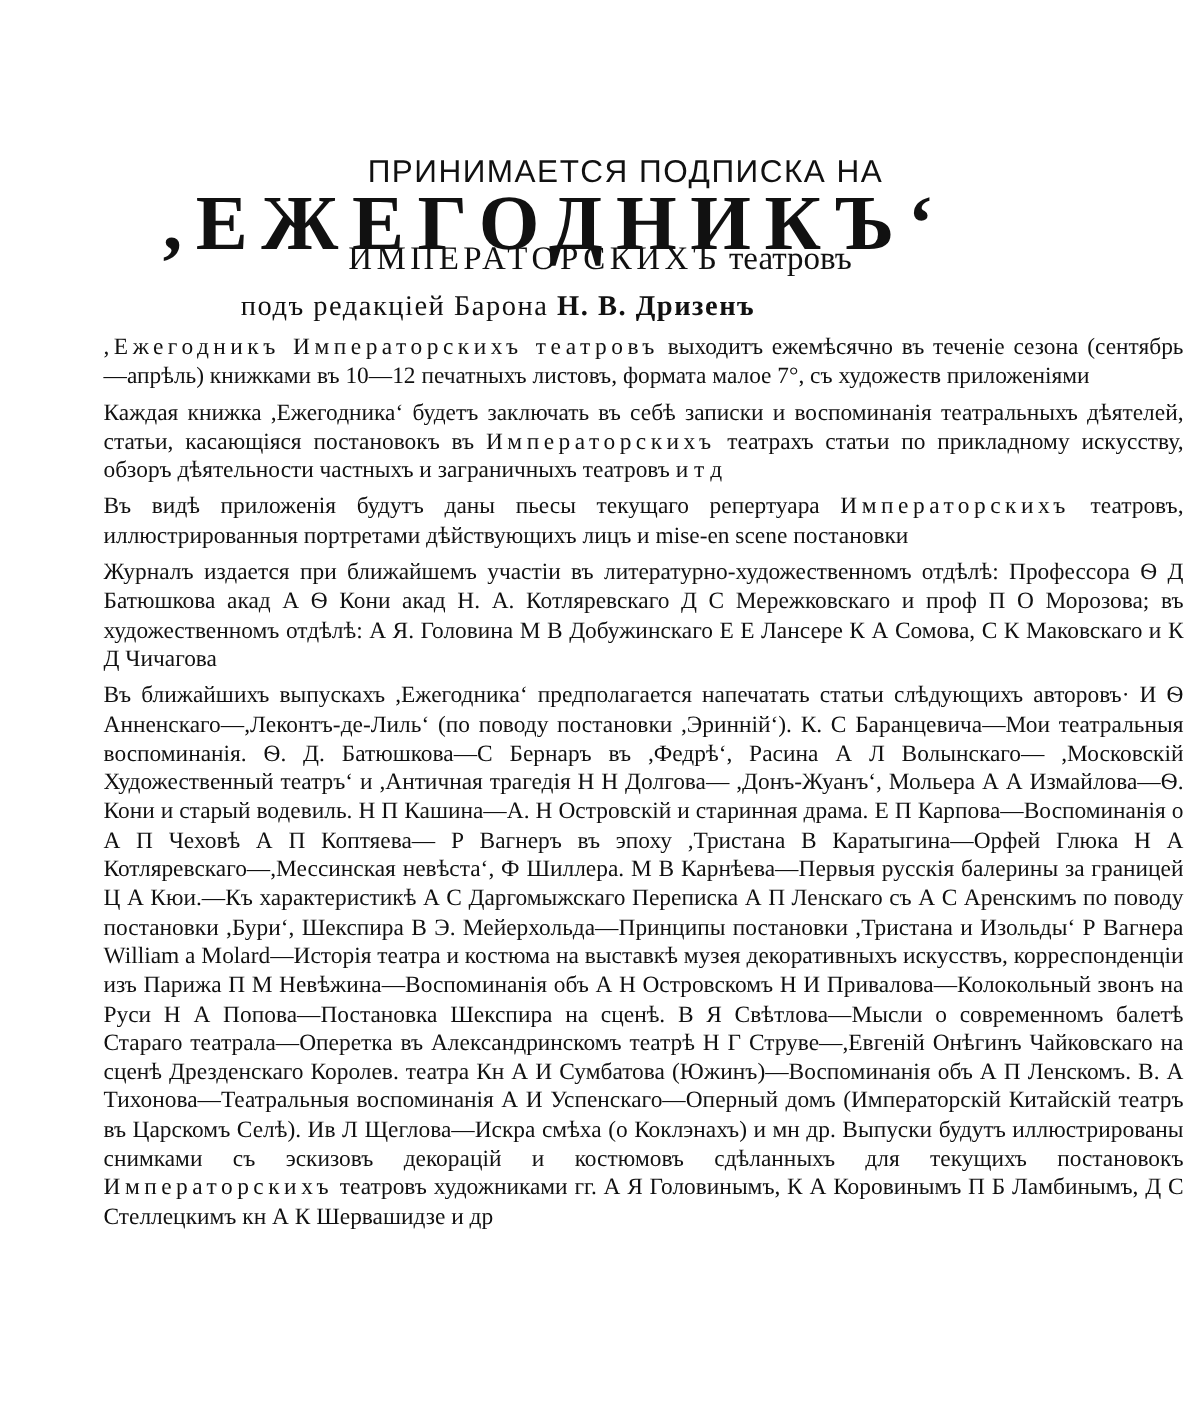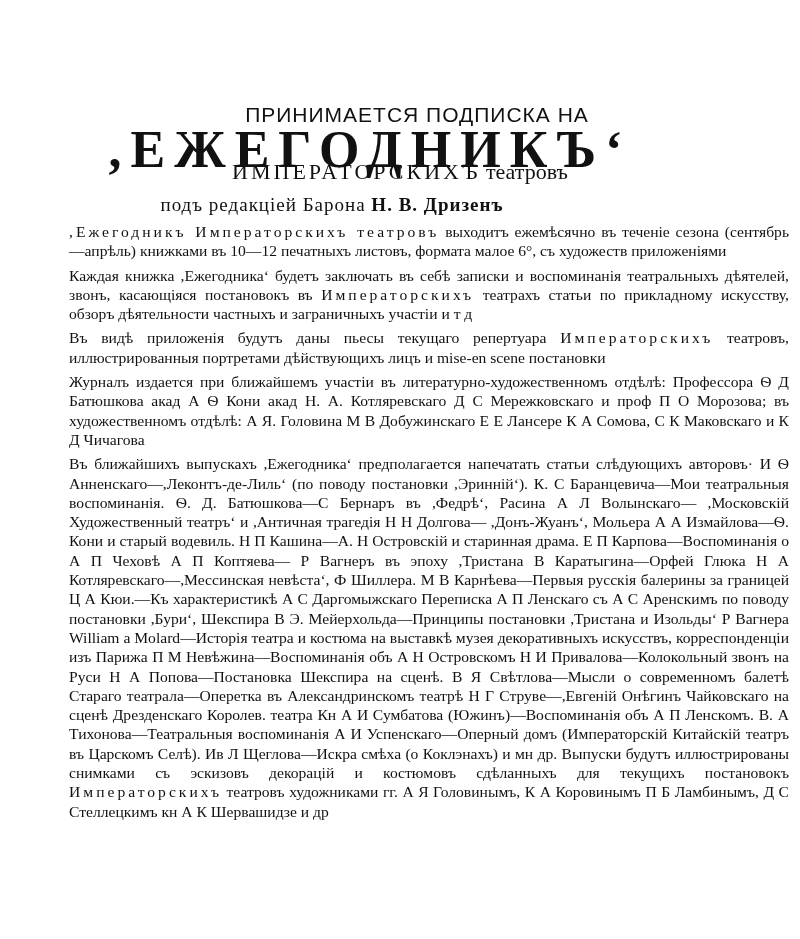--- a/index.html
+++ b/index.html
@@ -25,18 +25,18 @@
     <span class="caps">ИМПЕРАТОРСКИХЪ</span>
     <span>театровъ</span>
   </div>
   <div class="h-editor">
     <span>подъ редакцiей Барона</span>
     <b>Н. В. Дризенъ</b>
   </div>
 </div>
 
 <div class="body">
-  <p class="para"><span class="sp">,Ежегодникъ Императорскихъ театровъ</span><span> выходитъ ежемѣсячно въ теченiе сезона (сентябрь—апрѣль) книжками въ 10—12 печатныхъ листовъ, формата малое 6°, съ художеств приложенiями</span></p>
-  <p class="para"><span>Каждая книжка ,Ежегодника‘ будетъ заключать въ себѣ записки и воспоминанiя театральныхъ дѣятелей, звонъ, касающiяся постановокъ въ </span><span class="sp">Императорскихъ</span><span> театрахъ статьи по прикладному искусству, обзоръ дѣятельности частныхъ и заграничныхъ участiи и т д</span></p>
+  <p class="para"><span class="sp">,Ежегодникъ Императорскихъ театровъ</span><span> выходитъ ежемѣсячно въ теченiе сезона (сентябрь—апрѣль) книжками въ 10—12 печатныхъ листовъ, формата малое 7°, съ художеств приложенiями</span></p>
+  <p class="para"><span>Каждая книжка ,Ежегодника‘ будетъ заключать въ себѣ записки и воспоминанiя театральныхъ дѣятелей, статьи, касающiяся постановокъ въ </span><span class="sp">Императорскихъ</span><span> театрахъ статьи по прикладному искусству, обзоръ дѣятельности частныхъ и заграничныхъ театровъ и т д</span></p>
   <p class="para"><span>Въ видѣ приложенiя будутъ даны пьесы текущаго репертуара </span><span class="sp">Императорскихъ</span><span> театровъ, иллюстрированныя портретами дѣйствующихъ лицъ и mise-en scene постановки</span></p>
   <p class="para"><span>Журналъ издается при ближайшемъ участiи въ литературно-художественномъ отдѣлѣ: Профессора Ѳ Д Батюшкова акад А Ѳ Кони акад Н. А. Котляревскаго Д С Мережковскаго и проф П О Морозова; въ художественномъ отдѣлѣ: А Я. Головина М В Добужинскаго Е Е Лансере К А Сомова, С К Маковскаго и К Д Чичагова</span></p>
   <p class="para"><span>Въ ближайшихъ выпускахъ ,Ежегодника‘ предполагается напечатать статьи слѣдующихъ авторовъ· И Ѳ Анненскаго—,Леконтъ-де-Лиль‘ (по поводу постановки ,Эриннiй‘). К. С Баранцевича—Мои театральныя воспоминанiя. Ѳ. Д. Батюшкова—С Бернаръ въ ,Федрѣ‘, Расина А Л Волынскаго— ,Московскiй Художественный театръ‘ и ,Античная трагедiя Н Н Долгова— ,Донъ-Жуанъ‘, Мольера А А Измайлова—Ѳ. Кони и старый водевиль. Н П Кашина—А. Н Островскiй и старинная драма. Е П Карпова—Воспоминанiя о А П Чеховѣ А П Коптяева— Р Вагнеръ въ эпоху ,Тристана В Каратыгина—Орфей Глюка Н А Котляревскаго—,Мессинская невѣста‘, Ф Шиллера. М В Карнѣева—Первыя русскiя балерины за границей Ц А Кюи.—Къ характеристикѣ А С Даргомыжскаго Переписка А П Ленскаго съ А С Аренскимъ по поводу постановки ,Бури‘, Шекспира В Э. Мейерхольда—Принципы постановки ,Тристана и Изольды‘ Р Вагнера William a Molard—Исторiя театра и костюма на выставкѣ музея декоративныхъ искусствъ, корреспонденцiи изъ Парижа П М Невѣжина—Воспоминанiя объ А Н Островскомъ Н И Привалова—Колокольный звонъ на Руси Н А Попова—Постановка Шекспира на сценѣ. В Я Свѣтлова—Мысли о современномъ балетѣ Стараго театрала—Оперетка въ Александринскомъ театрѣ Н Г Струве—,Евгенiй Онѣгинъ Чайковскаго на сценѣ Дрезденскаго Королев. театра Кн А И Сумбатова (Южинъ)—Воспоминанiя объ А П Ленскомъ. В. А Тихонова—Театральныя воспоминанiя А И Успенскаго—Оперный домъ (Императорскiй Китайскiй театръ въ Царскомъ Селѣ). Ив Л Щеглова—Искра смѣха (о Коклэнахъ) и мн др. Выпуски будутъ иллюстрированы снимками съ эскизовъ декорацiй и костюмовъ сдѣланныхъ для текущихъ постановокъ </span><span class="sp">Императорскихъ</span><span> театровъ художниками гг. А Я Головинымъ, К А Коровинымъ П Б Ламбинымъ, Д С Стеллецкимъ кн А К Шервашидзе и др</span></p>
 </div>
 
 </body></html>

